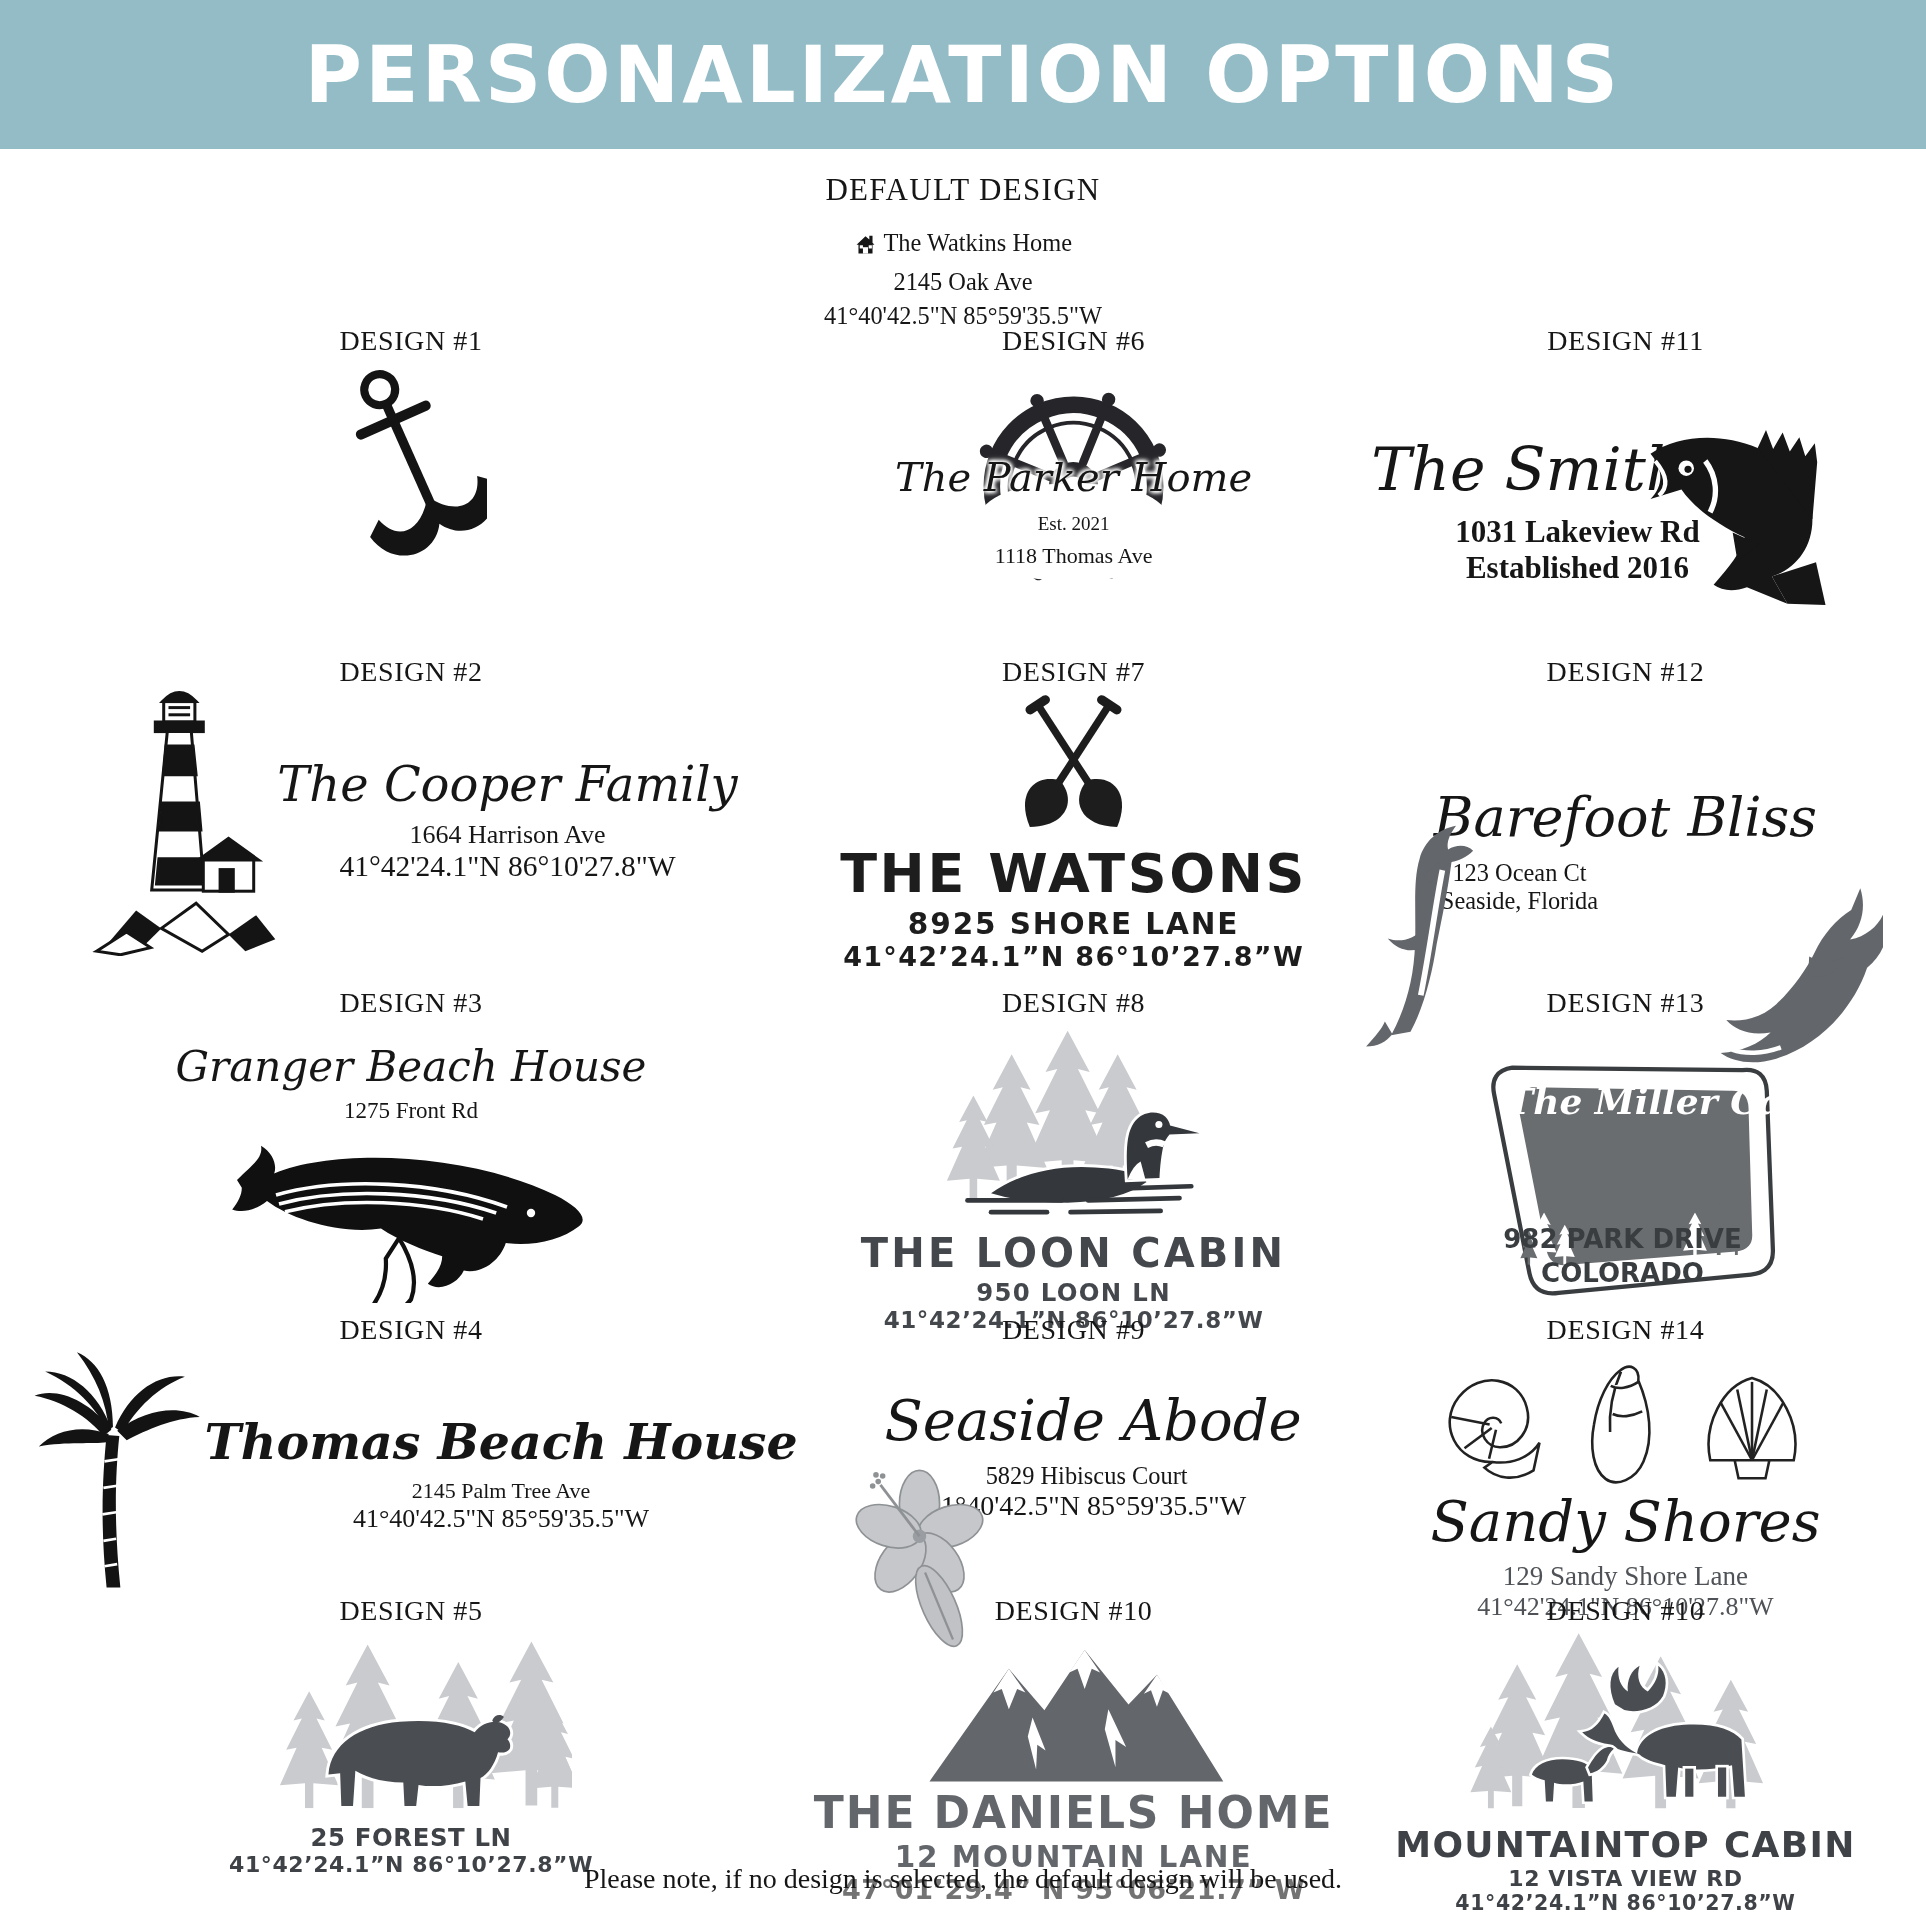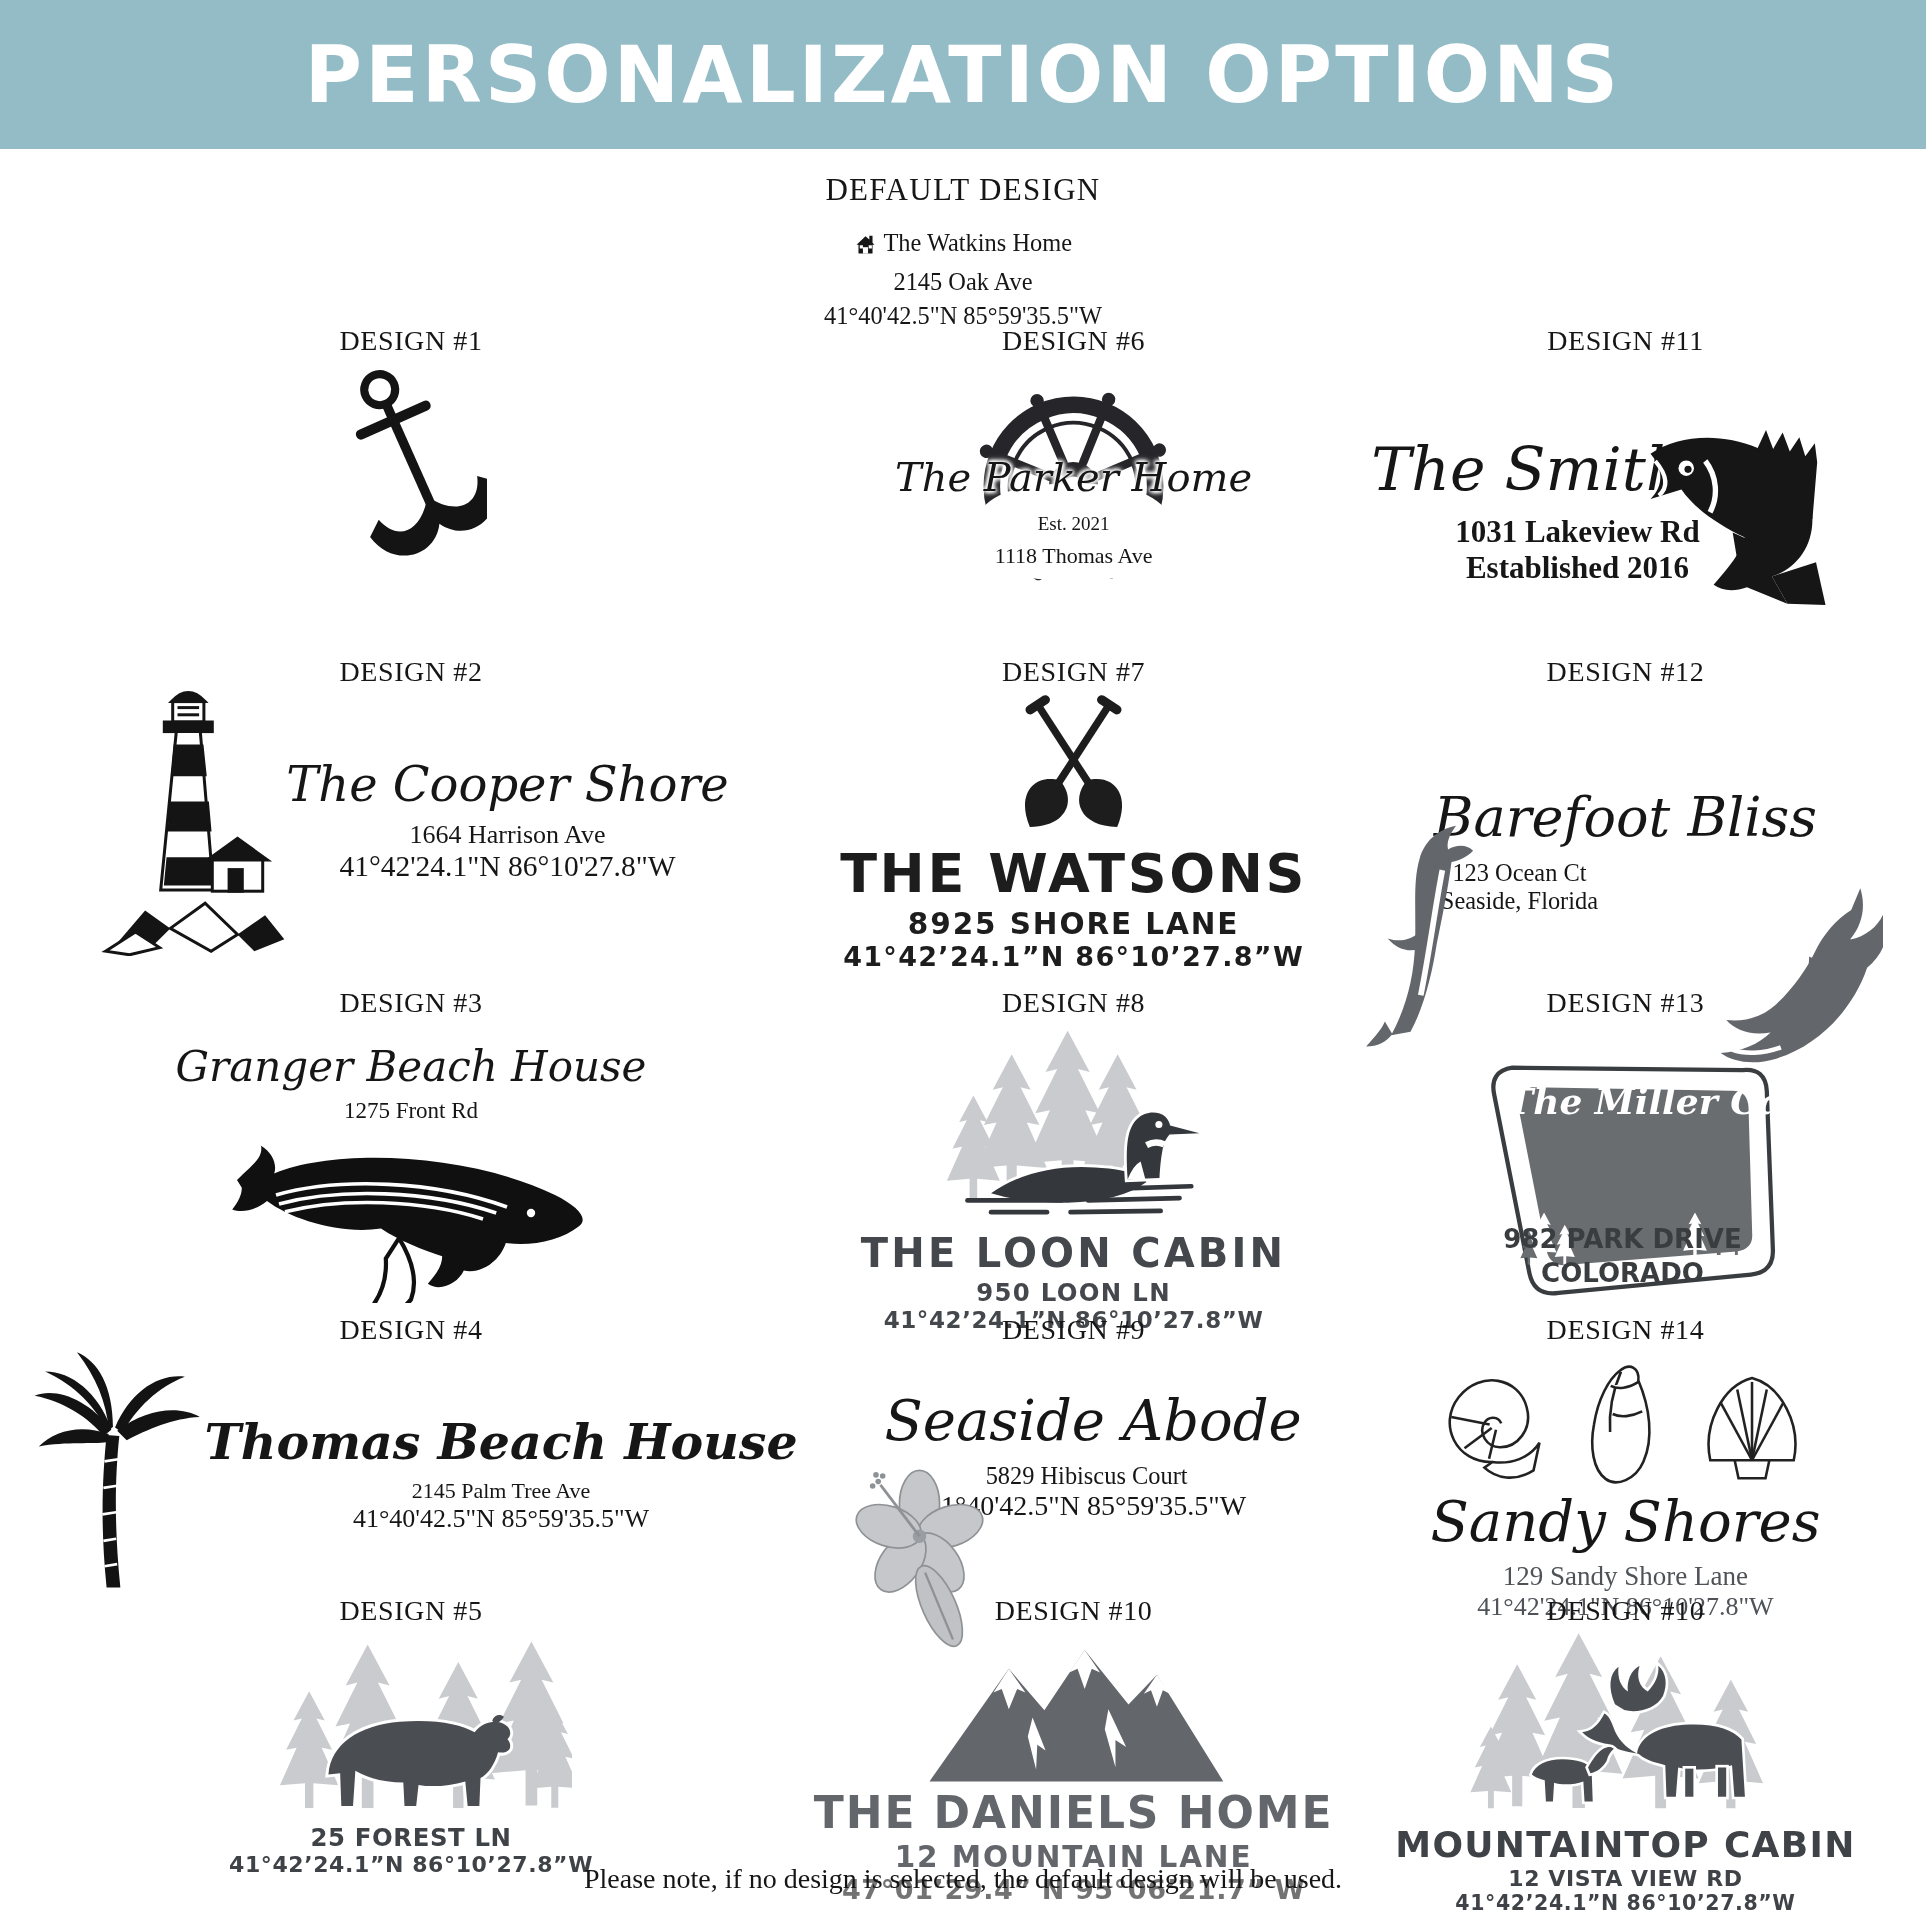--- a/index.html
+++ b/index.html
@@ -241,21 +241,21 @@
           </g>
           <g fill="#141414">
             <path d="M40,438 L86,384 L128,414 L96,446 Z"></path>
             <path d="M128,414 L186,372 L240,424 L196,452 Z" fill="#fff" stroke="#141414" stroke-width="5"></path>
             <path d="M240,424 L286,392 L318,432 L268,452 Z"></path>
             <path d="M20,452 L70,420 L110,446 L60,458 Z" fill="#fff" stroke="#141414" stroke-width="5"></path>
           </g>
         </svg>
       </span>
       <div class="txt">
-        <div class="script name">The Cooper Shore</div>
+        <div class="script name">The Cooper Family</div>
         <div class="a1">1664 Harrison Ave</div>
         <div class="a2">41°42'24.1"N 86°10'27.8"W</div>
       </div>
     </div>
   </div>
 
   <div class="cell d7">
     <div class="hdr">DESIGN #7</div>
     <span>
       <svg width="257" height="148" viewBox="0 0 400 240" style="margin-top:3.9px;">

